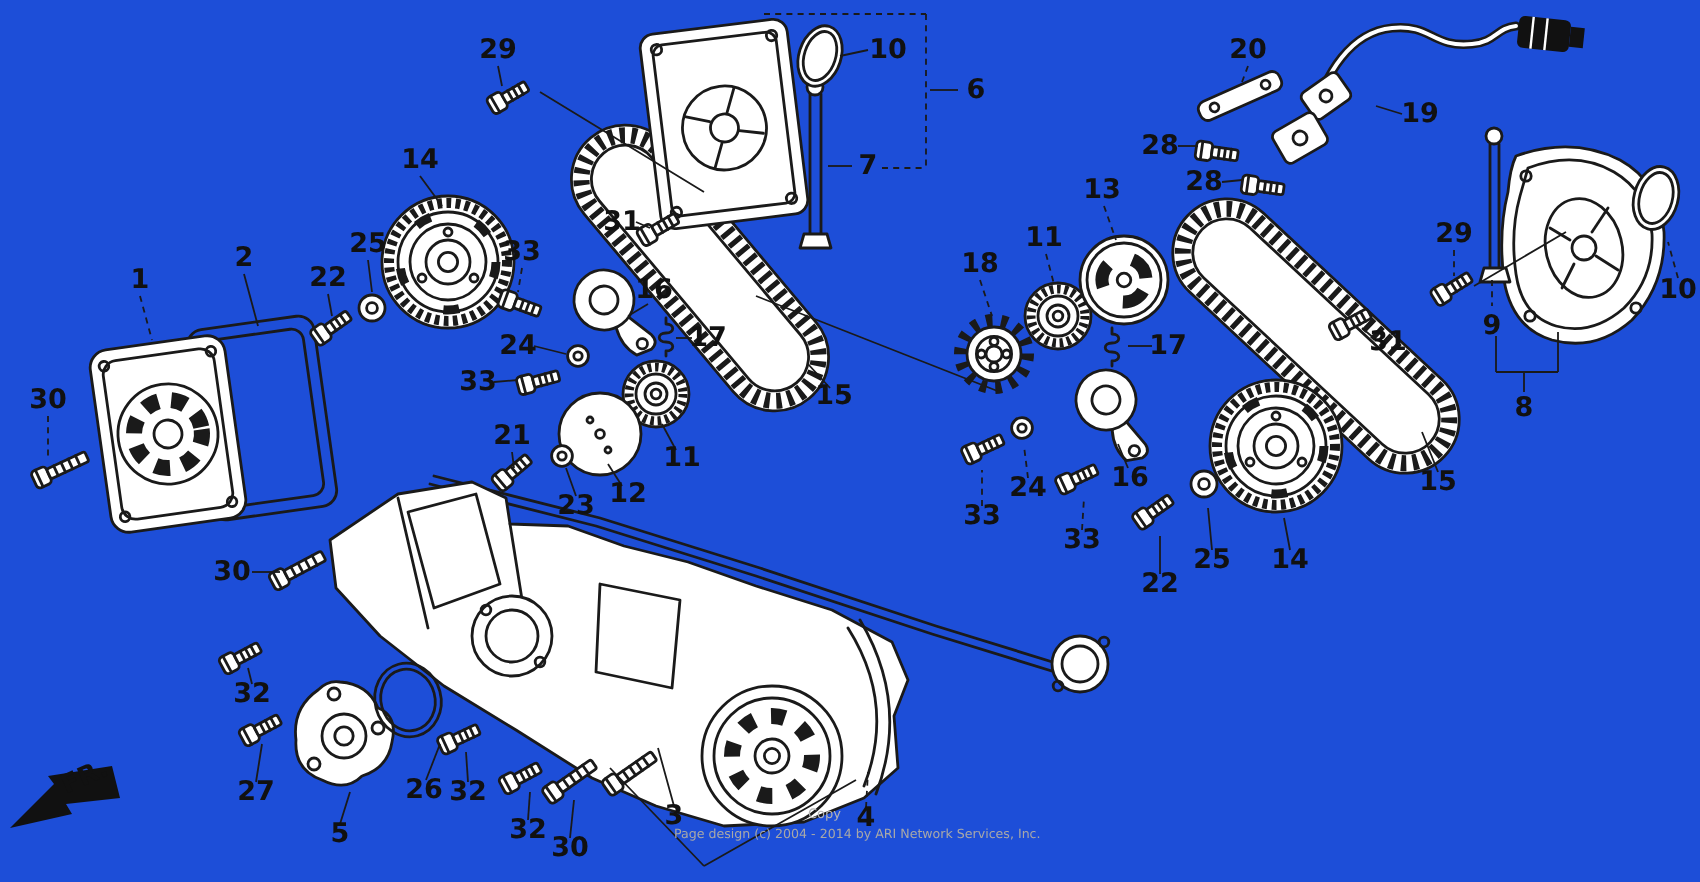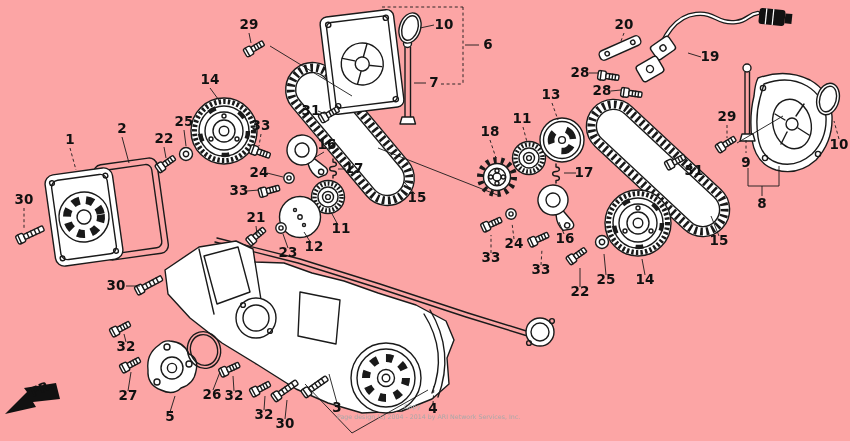--- a/index.html
+++ b/index.html
@@ -1,16 +1,16 @@
 <!DOCTYPE html>
 <html><head>
 <meta charset="utf-8">
 <style>
   html,body{margin:0;padding:0;background:#fff;}
-  .stage{position:relative;width:850px;height:441px;background:#fca5a5;overflow:hidden;}
+  .stage{position:relative;width:850px;height:441px;background:#1d4ed8;overflow:hidden;}
   svg{display:block;}
   .s{stroke:#1a1a1a;stroke-width:1.4;fill:none;stroke-linecap:round;stroke-linejoin:round;}
   .sf{stroke:#1a1a1a;stroke-width:1.4;fill:#fff;stroke-linejoin:round;}
   .teeth{stroke:#1a1a1a;fill:none;}
   .ld{stroke:#1a1a1a;stroke-width:0.9;fill:none;}
   .ldd{stroke:#1a1a1a;stroke-width:0.9;fill:none;stroke-dasharray:3 2.6;}
   .pl{font:bold 13.5px "DejaVu Sans",sans-serif;fill:#111;text-anchor:middle;cursor:pointer;}
   .wm{font:6.3px "DejaVu Sans",sans-serif;fill:#a8a8a8;}
   .wm2{font:6.5px "DejaVu Sans",sans-serif;fill:#b4b4b4;}
   .frt{font:bold 13px "DejaVu Sans",sans-serif;fill:#111;}

